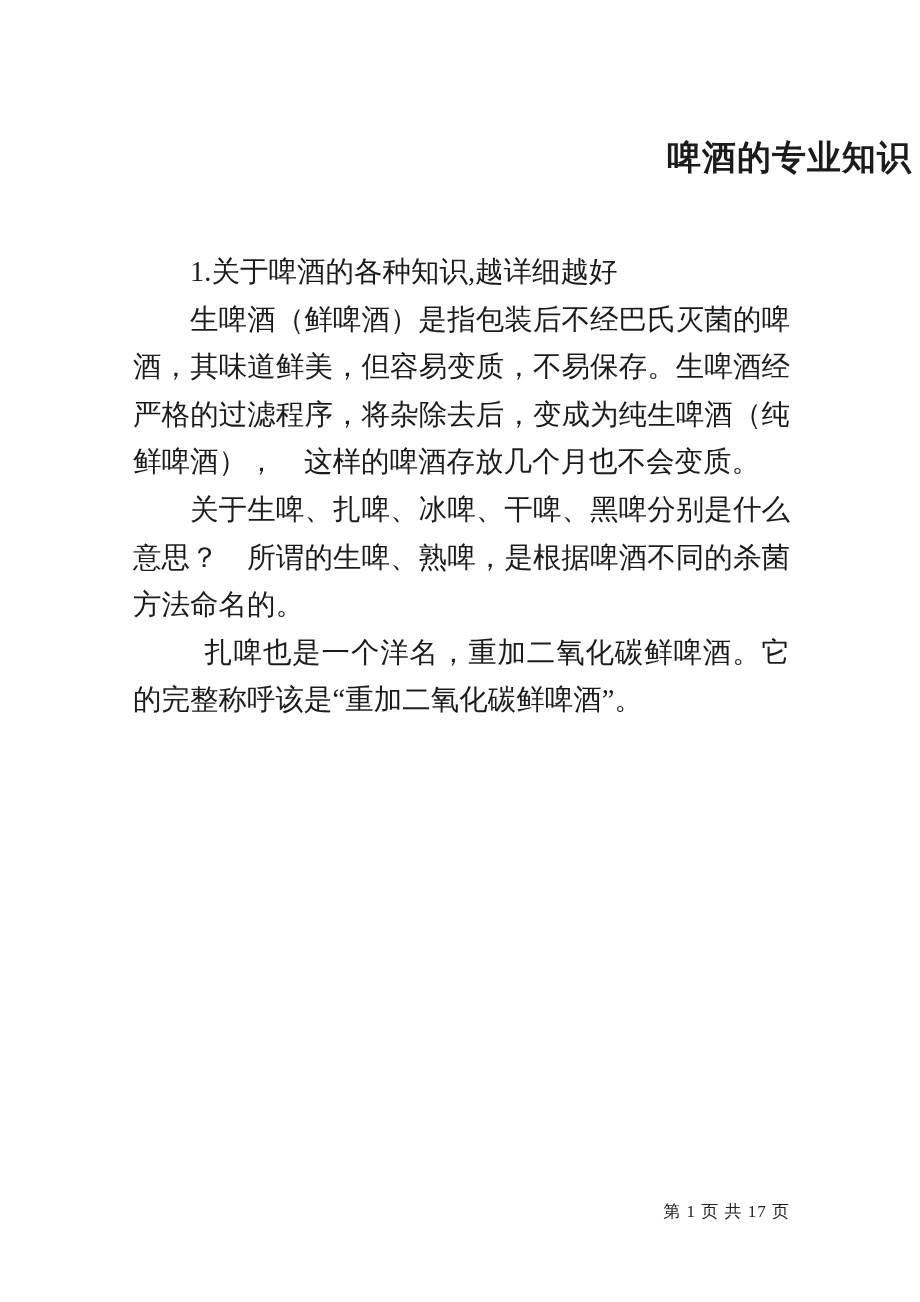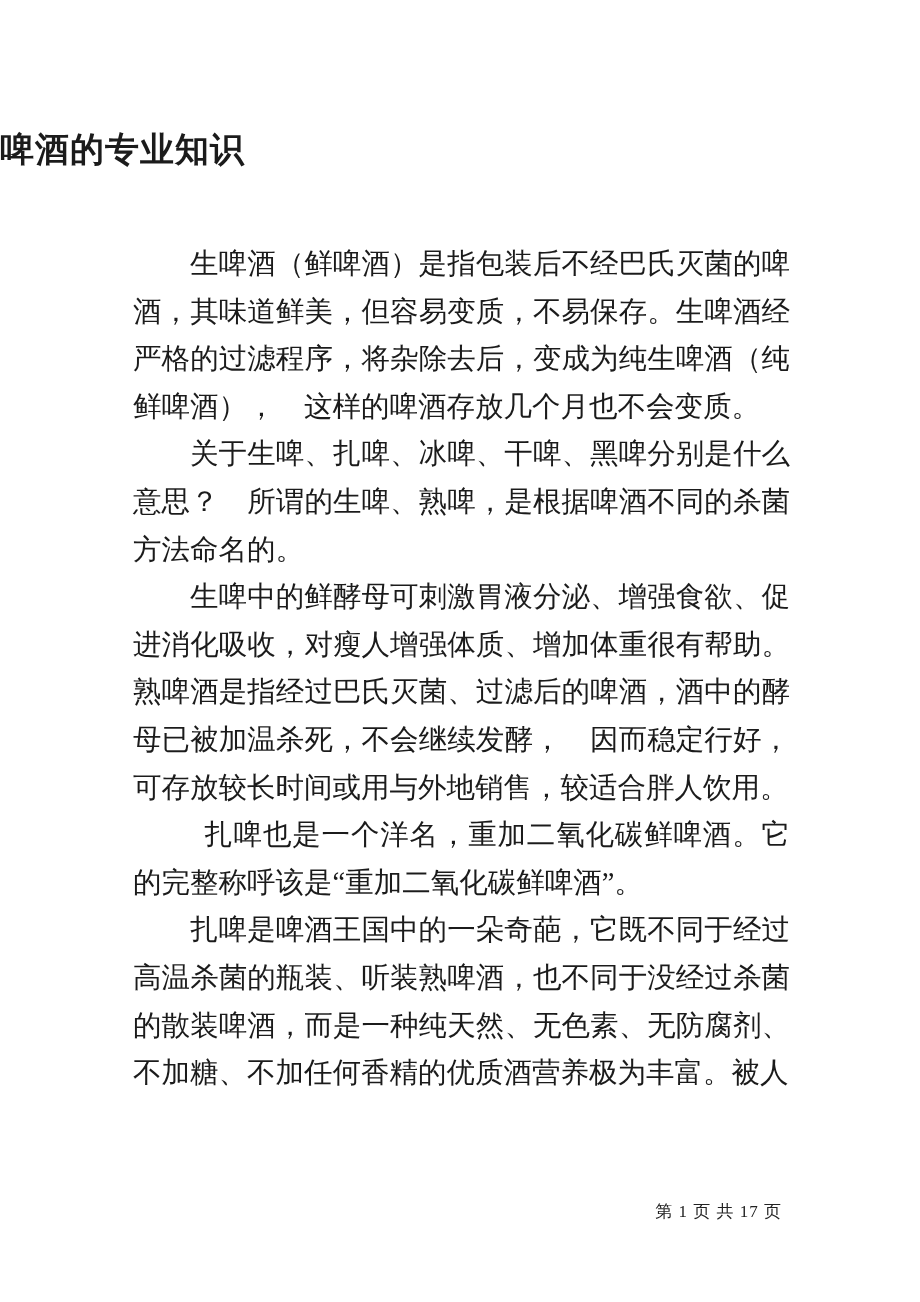--- a/index.html
+++ b/index.html
@@ -10,26 +10,26 @@
   .page {
     position: relative;
     width: 920px;
     height: 1302px;
     background: #ffffff;
     overflow: hidden;
     font-family: "Liberation Serif", "DejaVu Serif", serif;
     color: #1b1b1b;
   }
   .doc-title {
-    margin: 0;
+    margin: 8px;
     padding-top: 130px;
     font-size: 34px;
     line-height: 40px;
     font-weight: bold;
-    text-align: left;
+    text-align: right;
     letter-spacing: 1px;
   }
   .doc-body {
     width: 657px;
     margin: 70px 130px 0 133px;
     font-size: 28.5px;
     line-height: 47.6px;
     text-align: justify;
     text-justify: inter-ideograph;
   }
@@ -37,37 +37,36 @@
     margin: 0;
     padding: 0;
     text-indent: 2em;
   }
   .doc-body p.indent-deep {
     text-indent: 2.5em;
   }
   .page-footer {
     position: absolute;
     top: 1201px;
-    right: 138px;
+    right: 130px;
     font-size: 17px;
     line-height: 22px;
     letter-spacing: 1px;
     color: #222;
   }
 </style>
 </head>
 <body>
 
 <div class="page">
 
   <h1 class="doc-title">啤酒的专业知识</h1>
 
   <div class="doc-body">
+    <p>1.关于啤酒的各种知识,越详细越好</p>
     <p>生啤酒（鲜啤酒）是指包装后不经巴氏灭菌的啤酒，其味道鲜美，但容易变质，不易保存。生啤酒经严格的过滤程序，将杂除去后，变成为纯生啤酒（纯鲜啤酒），　这样的啤酒存放几个月也不会变质。</p>
     <p>关于生啤、扎啤、冰啤、干啤、黑啤分别是什么意思？　所谓的生啤、熟啤，是根据啤酒不同的杀菌方法命名的。</p>
-    <p>生啤中的鲜酵母可刺激胃液分泌、增强食欲、促进消化吸收，对瘦人增强体质、增加体重很有帮助。熟啤酒是指经过巴氏灭菌、过滤后的啤酒，酒中的酵母已被加温杀死，不会继续发酵，　因而稳定行好，可存放较长时间或用与外地销售，较适合胖人饮用。</p>
     <p class="indent-deep">扎啤也是一个洋名，重加二氧化碳鲜啤酒。它的完整称呼该是“重加二氧化碳鲜啤酒”。</p>
-    <p>扎啤是啤酒王国中的一朵奇葩，它既不同于经过高温杀菌的瓶装、听装熟啤酒，也不同于没经过杀菌的散装啤酒，而是一种纯天然、无色素、无防腐剂、不加糖、不加任何香精的优质酒营养极为丰富。被人</p>
   </div>
 
   <div class="page-footer">第 1 页 共 17 页</div>
 
 </div>
 
 </body></html>

